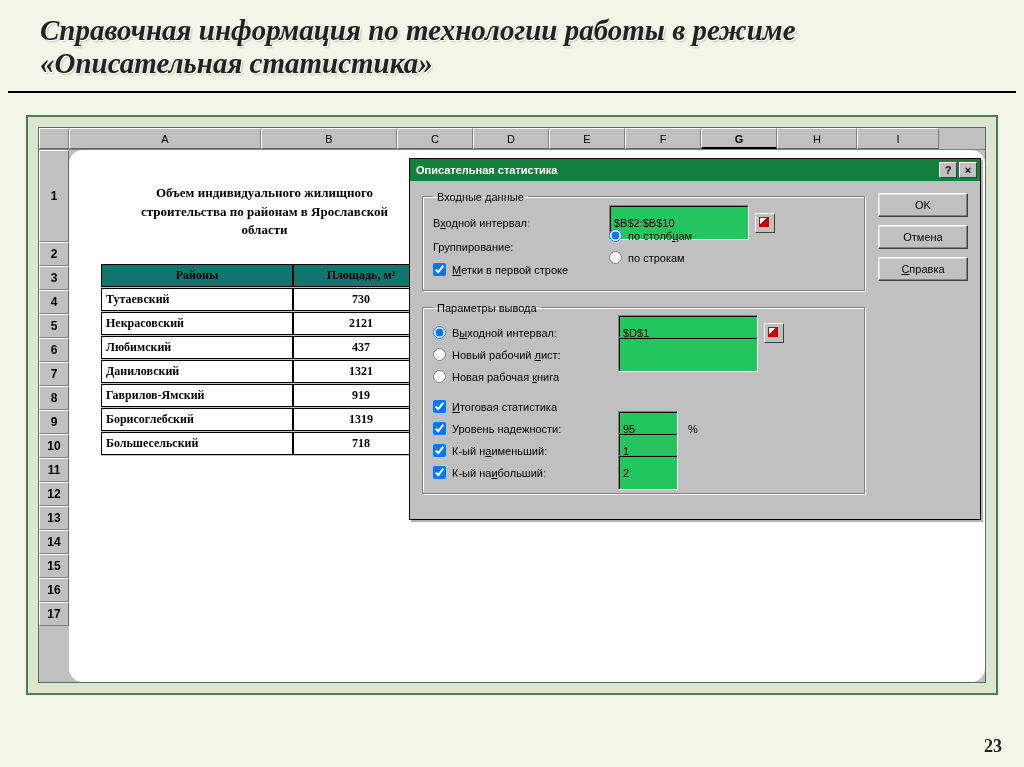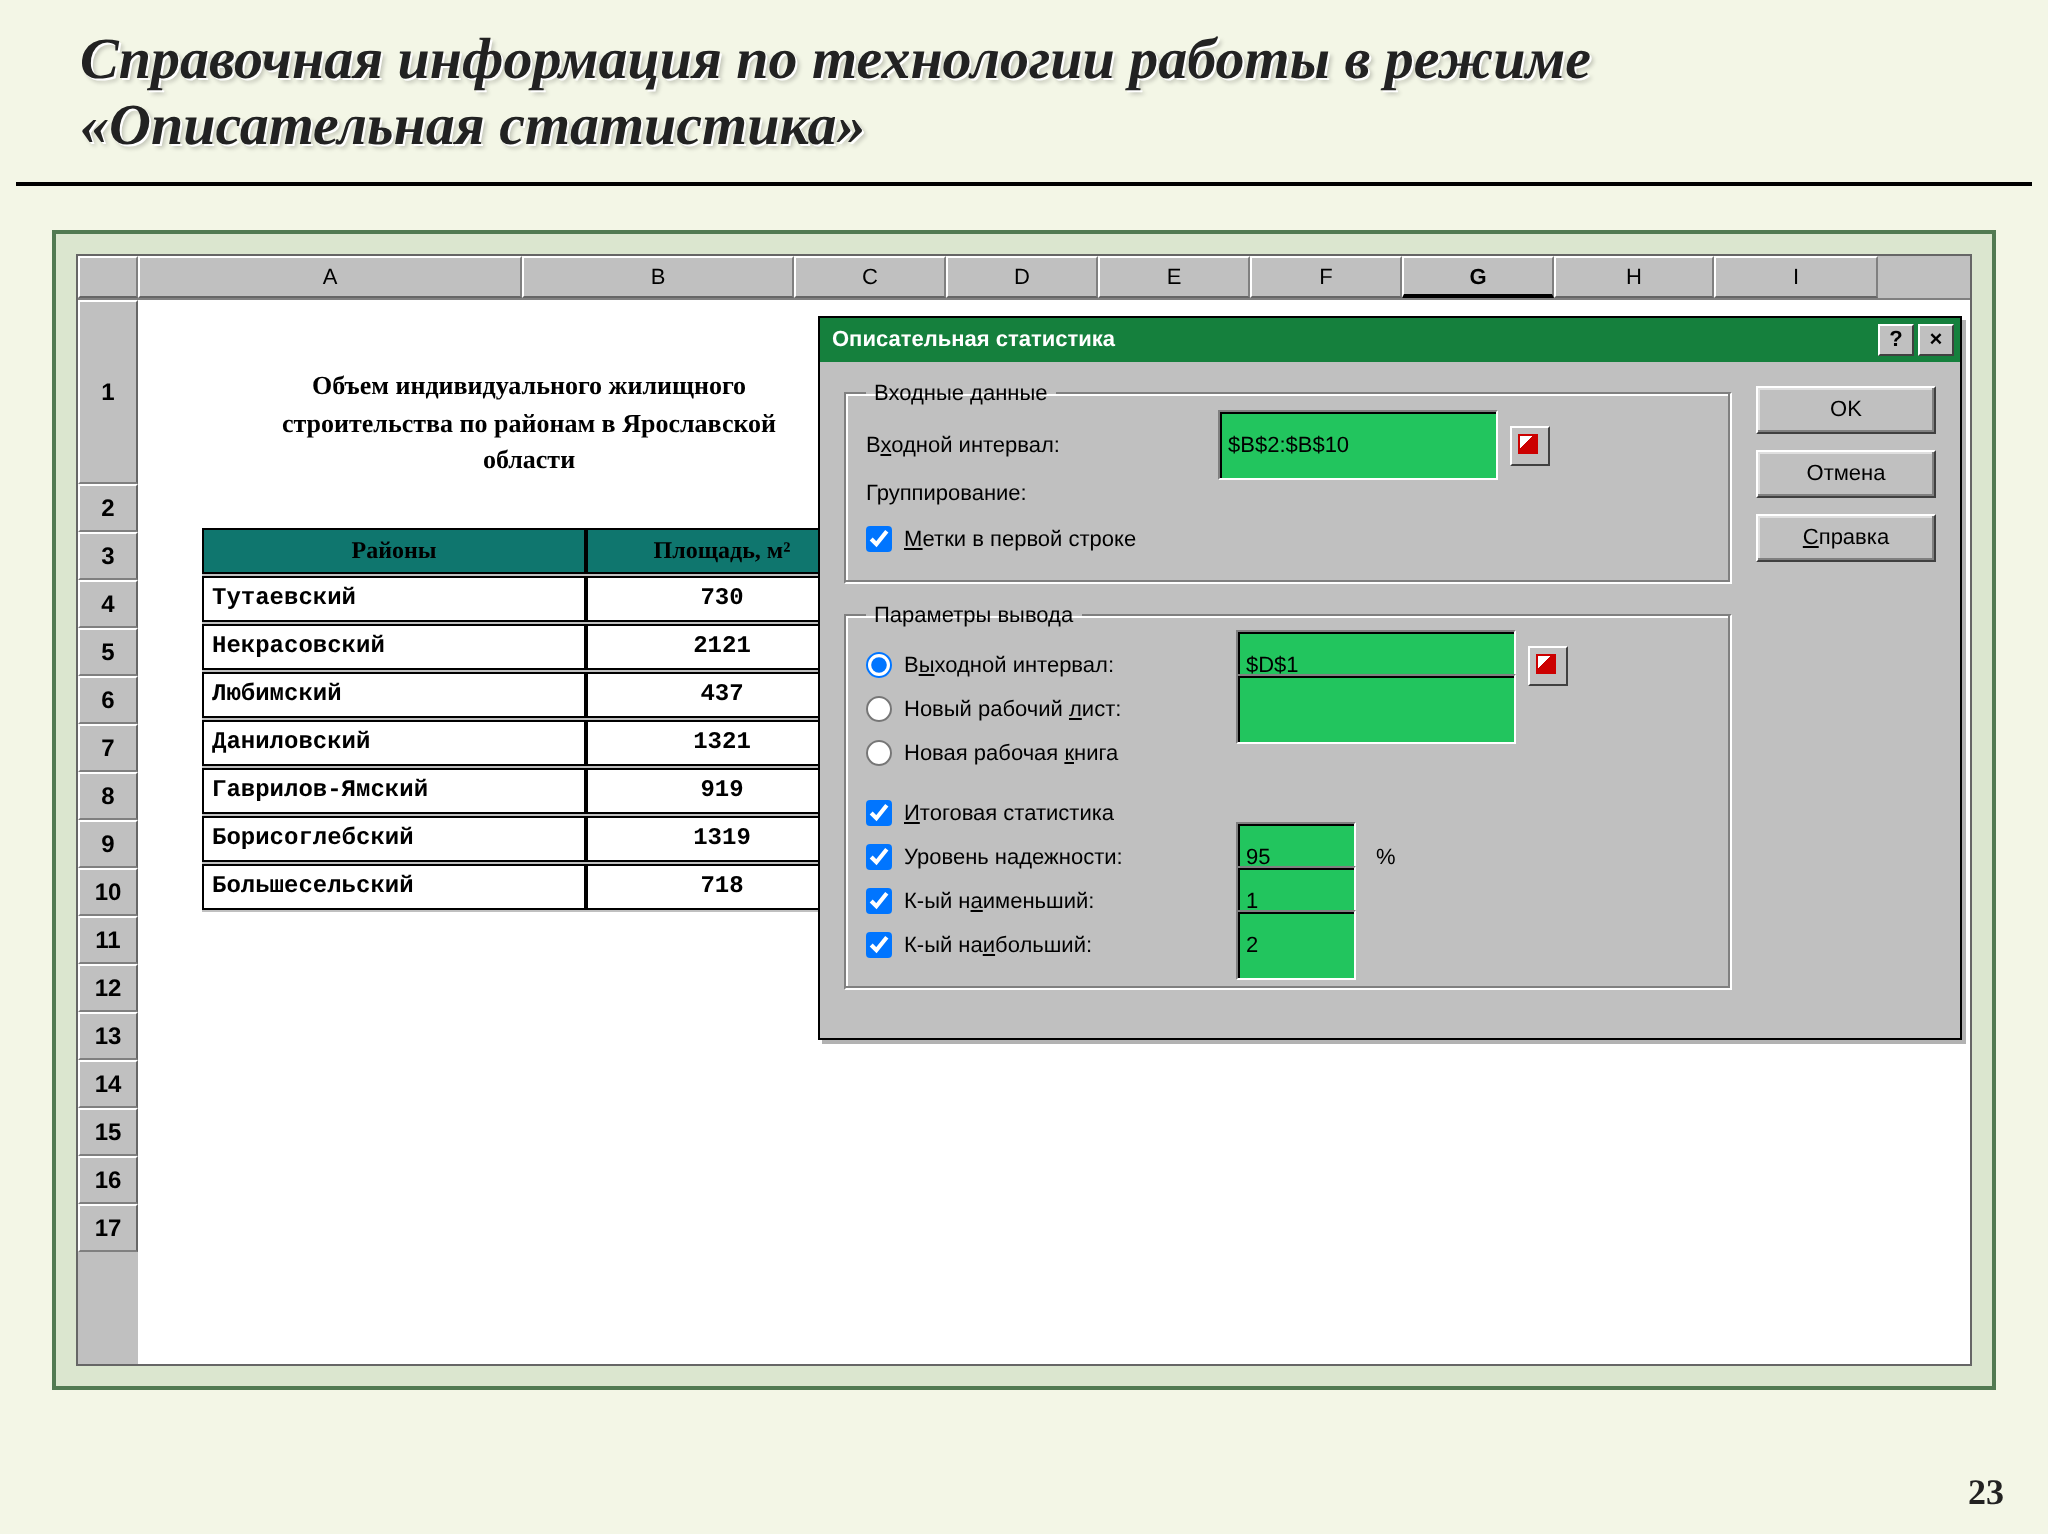--- a/index.html
+++ b/index.html
@@ -65,34 +65,34 @@
   .row-header {
     background: #c0c0c0;
     border-bottom: 1px solid #808080;
     border-right: 1px solid #666;
     border-left: 1px solid #fff;
     border-top: 1px solid #fff;
     font: bold 12px "MS Sans Serif", Arial, sans-serif;
     text-align: center;
     color: #000;
   }
-  .cells { flex: 1; background: #fff; position: relative; }
+  .cells { flex: 1; background: #fff; position: relative; border-radius: 14px; }
   .row { display: flex; border-bottom: 1px solid #c0c0c0; }
   .cell {
     border-right: 1px solid #c0c0c0;
     font: 12px "Times New Roman", serif;
     padding: 0 4px;
     overflow: hidden;
     white-space: nowrap;
     color: #000;
     display: flex;
     align-items: center;
   }
   .cell.bordered { border: 1px solid #000; }
-  .cell.bold { font-weight: bold; font-family: Liberation Mono, monospace; }
+  .cell.bold { font-weight: bold; }
   .cell.center { justify-content: center; }
   .sheet-title {
     position: absolute;
     top: 24px; left: 32px;
     width: 328px; height: 90px;
     background: #fff;
     text-align: center;
     font: bold 13px "Times New Roman", serif;
     padding: 10px 18px;
     line-height: 1.45;
@@ -291,20 +291,30 @@
           <div class="dialog-main">
             <fieldset class="groupbox">
               <legend>Входные данные</legend>
               <div class="form-row">
                 <label><span>В<span class="und">х</span>одной интервал:</span></label>
                 <input class="text-input" value="$B$2:$B$10" style="">
                 <div class="range-btn"></div>
               </div>
               <div class="form-row">
                 <label>Группирование:</label>
+                <div>
+                  <div class="radio">
+                    <input type="radio" checked="" style="">
+                    <span>по столб<span class="und">ц</span>ам</span>
+                  </div>
+                  <div class="radio">
+                    <input type="radio" style="">
+                    <span>по строкам</span>
+                  </div>
+                </div>
               </div>
               <div class="checkbox">
                 <input type="checkbox" checked="" style="">
                 <span><span class="und">М</span>етки в первой строке</span>
               </div>
             </fieldset>
 
             <fieldset class="groupbox">
               <legend>Параметры вывода</legend>
               <div class="radio">

